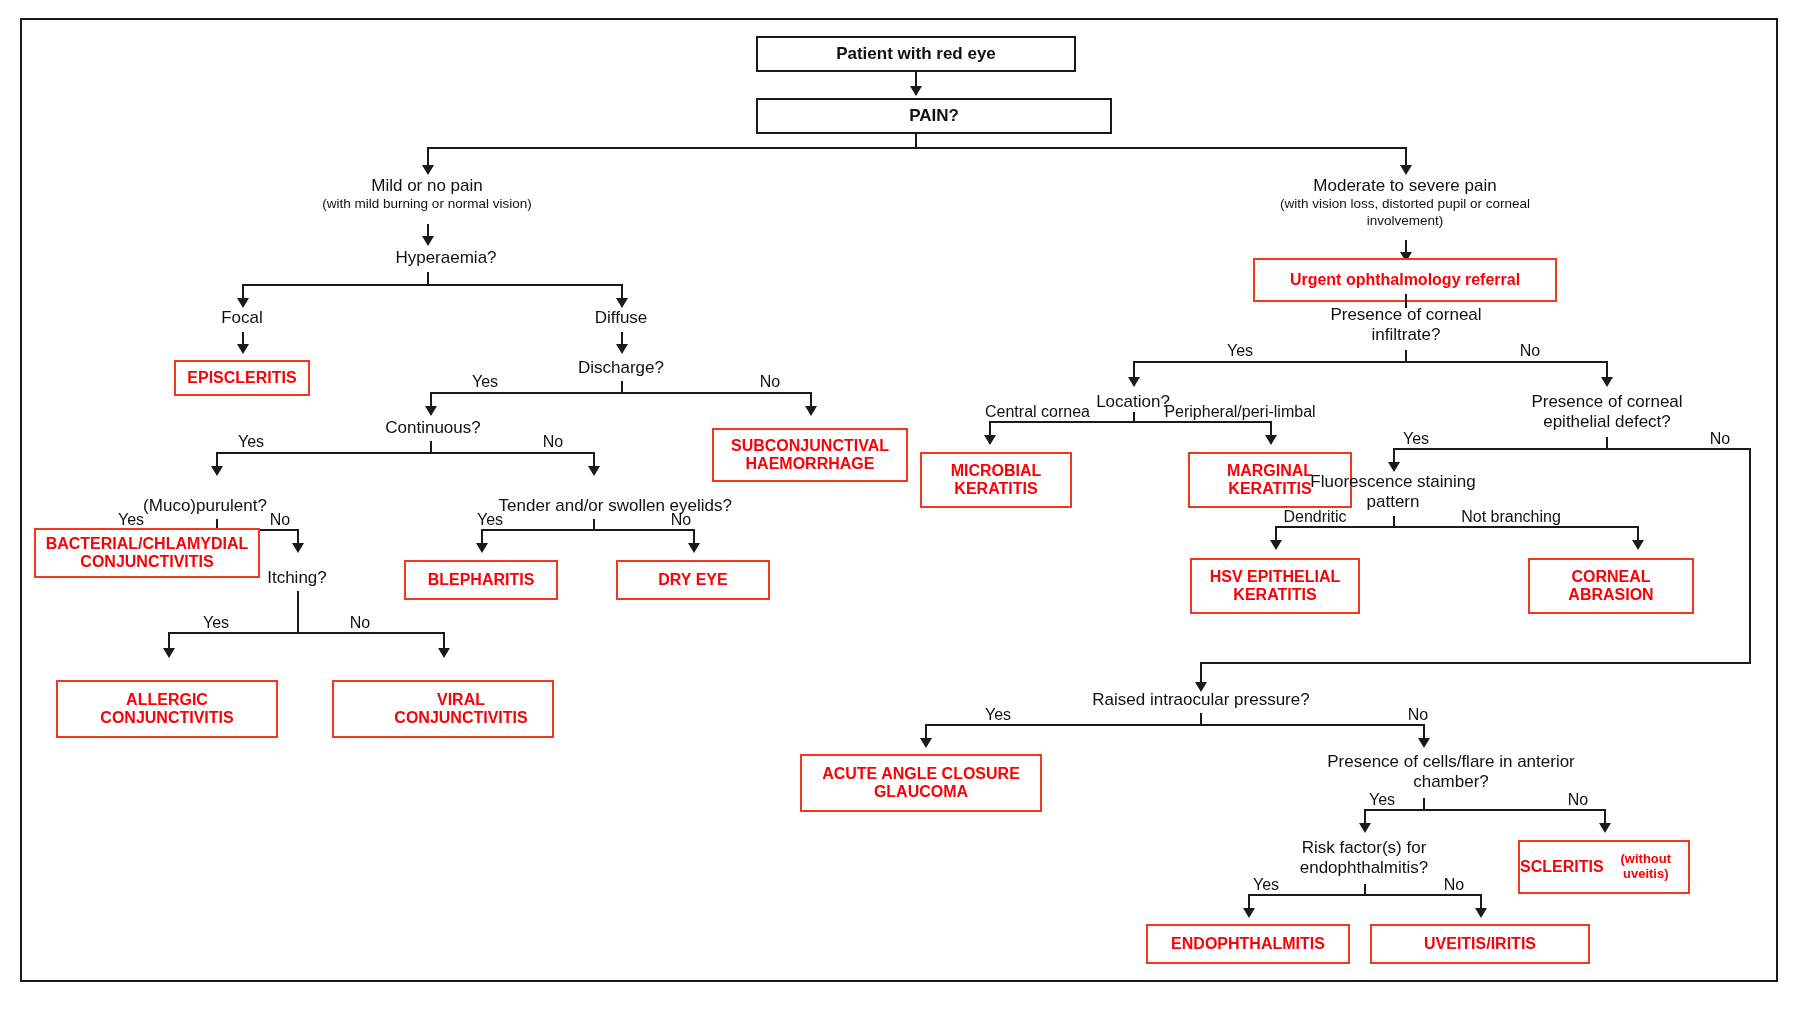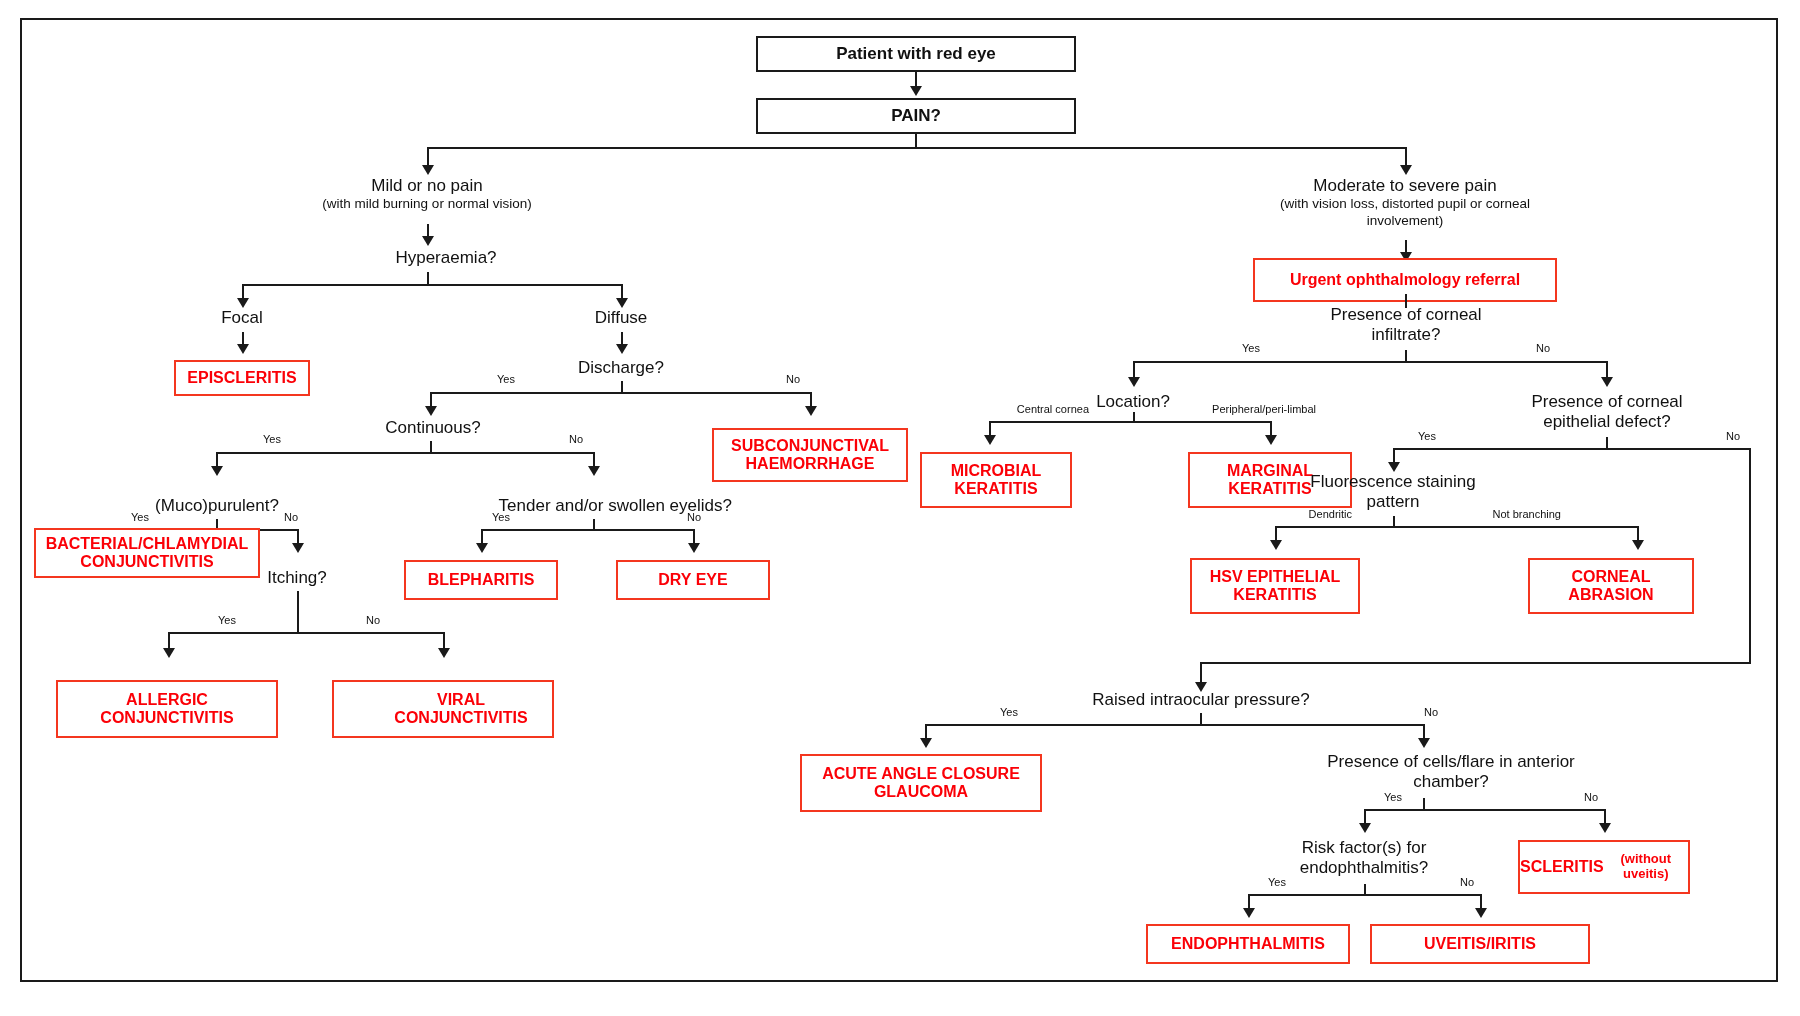--- a/index.html
+++ b/index.html
@@ -15,38 +15,38 @@
   
   .box-red{border:2px solid #f4361f;background:#fff;color:#fb0007;font-weight:bold;font-size:16px;}
   .box-red .sub{display:block;font-size:13px;font-weight:bold;}
 
   
   .txt{position:absolute;text-align:center;color:#111;font-size:17px;line-height:1.2;white-space:nowrap;}
   .txt .sub{display:block;font-size:13.5px;line-height:1.25;white-space:normal;}
   .txt.wrap{white-space:normal;}
 
   
-  .elabel{position:absolute;font-size:11px;color:#111;white-space:nowrap;text-align:right;}
+  .elabel{position:absolute;font-size:16px;color:#111;white-space:nowrap;text-align:center;}
 
   
   .vline{position:absolute;background:#1a1a1a;width:2px;}
   .hline{position:absolute;background:#1a1a1a;height:2px;}
   .arrow{position:absolute;width:0;height:0;border-left:6px solid transparent;border-right:6px solid transparent;border-top:10px solid #1a1a1a;}
 </style>
 </head>
 <body>
 
 <div id="canvas">
   <div id="frame"></div>
 
   <div class="node box-black" style="left:756px;top:36px;width:320px;height:36px;">Patient with red eye</div>
   <div class="vline" style="left:915px;top:72px;height:18px;"></div>
   <div class="arrow" style="left:910px;top:86px;"></div>
 
-  <div class="node box-black" style="left:756px;top:98px;width:320px;height:36px;">PAIN?</div>
+  <div class="node box-black" style="left:756px;top:98px;width:356px;height:36px;">PAIN?</div>
 
   <div class="vline" style="left:915px;top:134px;height:14px;"></div>
   <div class="hline" style="left:427px;top:147px;width:980px;"></div>
   <div class="vline" style="left:427px;top:147px;height:22px;"></div>
   <div class="arrow" style="left:422px;top:165px;"></div>
   <div class="vline" style="left:1405px;top:147px;height:22px;"></div>
   <div class="arrow" style="left:1400px;top:165px;"></div>
 
   <div class="txt" style="left:287px;top:176px;width:280px;">
     <span>Mild or no pain</span>
@@ -90,21 +90,21 @@
 
   <div class="vline" style="left:430px;top:441px;height:12px;"></div>
   <div class="hline" style="left:216px;top:452px;width:378px;"></div>
   <div class="elabel" style="left:221px;top:433px;width:60px;">Yes</div>
   <div class="elabel" style="left:523px;top:433px;width:60px;">No</div>
   <div class="vline" style="left:216px;top:452px;height:18px;"></div>
   <div class="arrow" style="left:211px;top:466px;"></div>
   <div class="vline" style="left:593px;top:452px;height:18px;"></div>
   <div class="arrow" style="left:588px;top:466px;"></div>
 
-  <div class="txt" style="left:136px;top:496px;width:162px;">(Muco)purulent?</div>
+  <div class="txt" style="left:124px;top:496px;width:162px;">(Muco)purulent?</div>
   <div class="txt" style="left:456px;top:496px;width:276px;text-align:right;">Tender and/or swollen eyelids?</div>
 
   <div class="vline" style="left:216px;top:519px;height:11px;"></div>
   <div class="hline" style="left:123px;top:529px;width:175px;"></div>
   <div class="elabel" style="left:113px;top:511px;width:36px;">Yes</div>
   <div class="elabel" style="left:262px;top:511px;width:36px;">No</div>
   <div class="vline" style="left:123px;top:529px;height:18px;"></div>
   <div class="arrow" style="left:118px;top:543px;"></div>
   <div class="vline" style="left:297px;top:529px;height:18px;"></div>
   <div class="arrow" style="left:292px;top:543px;"></div>

